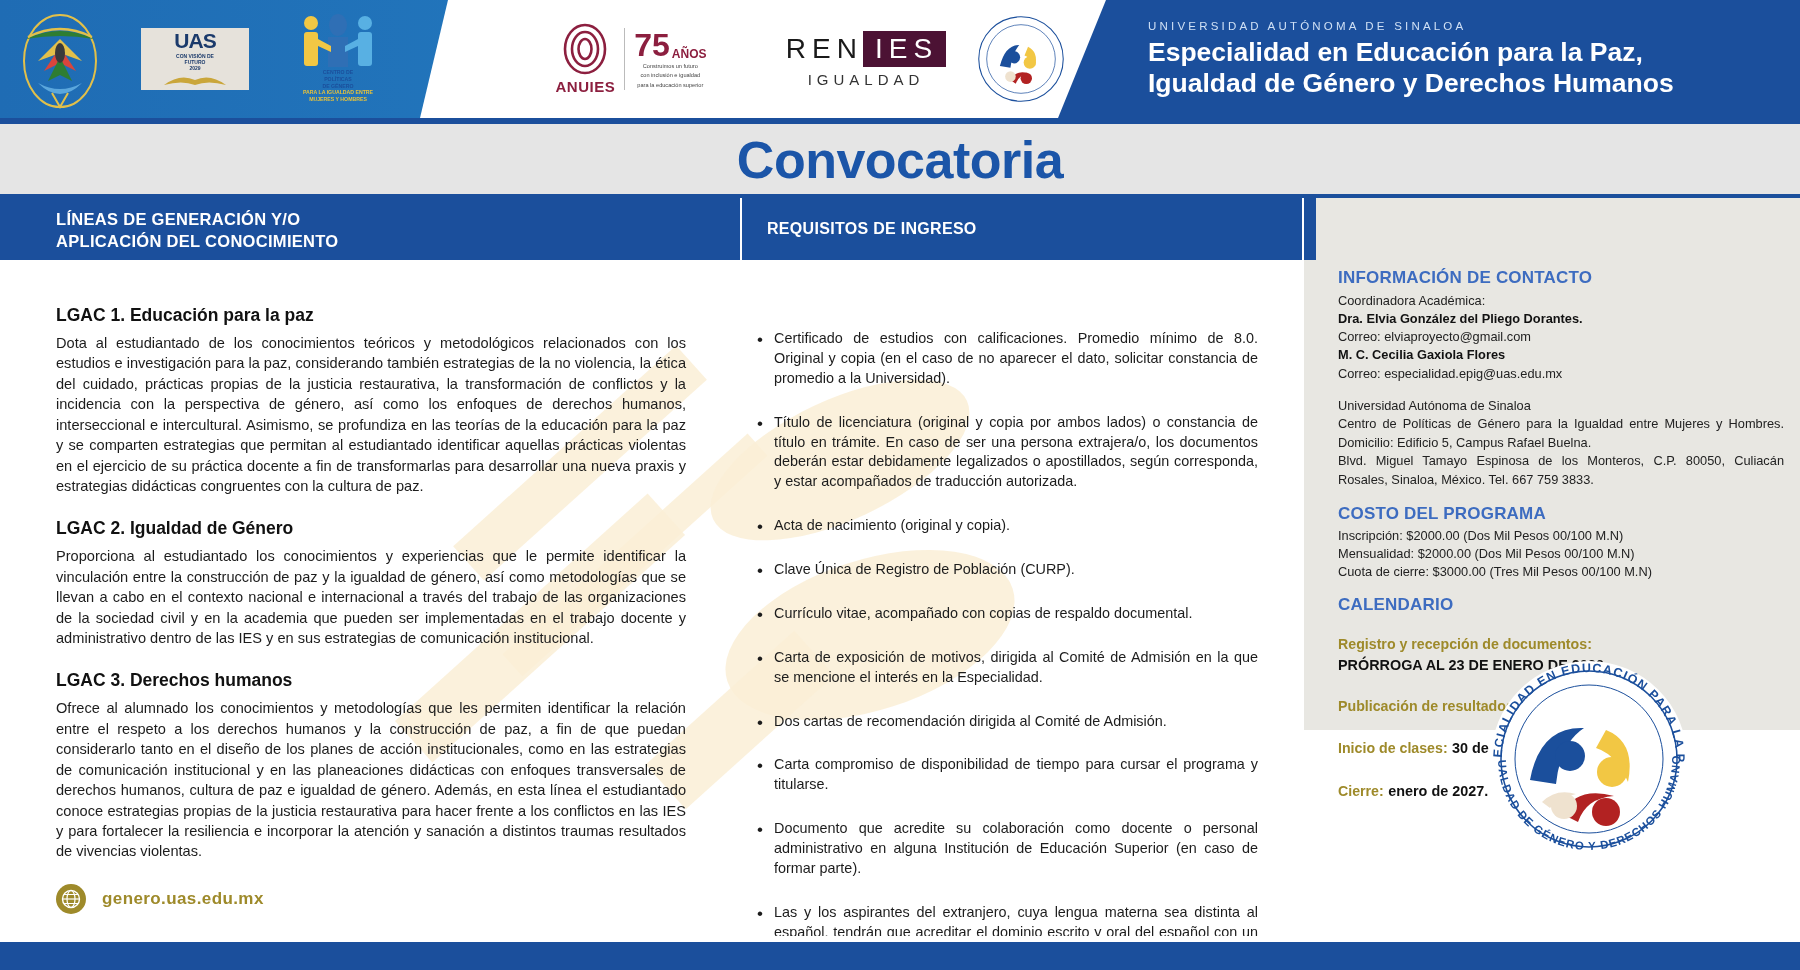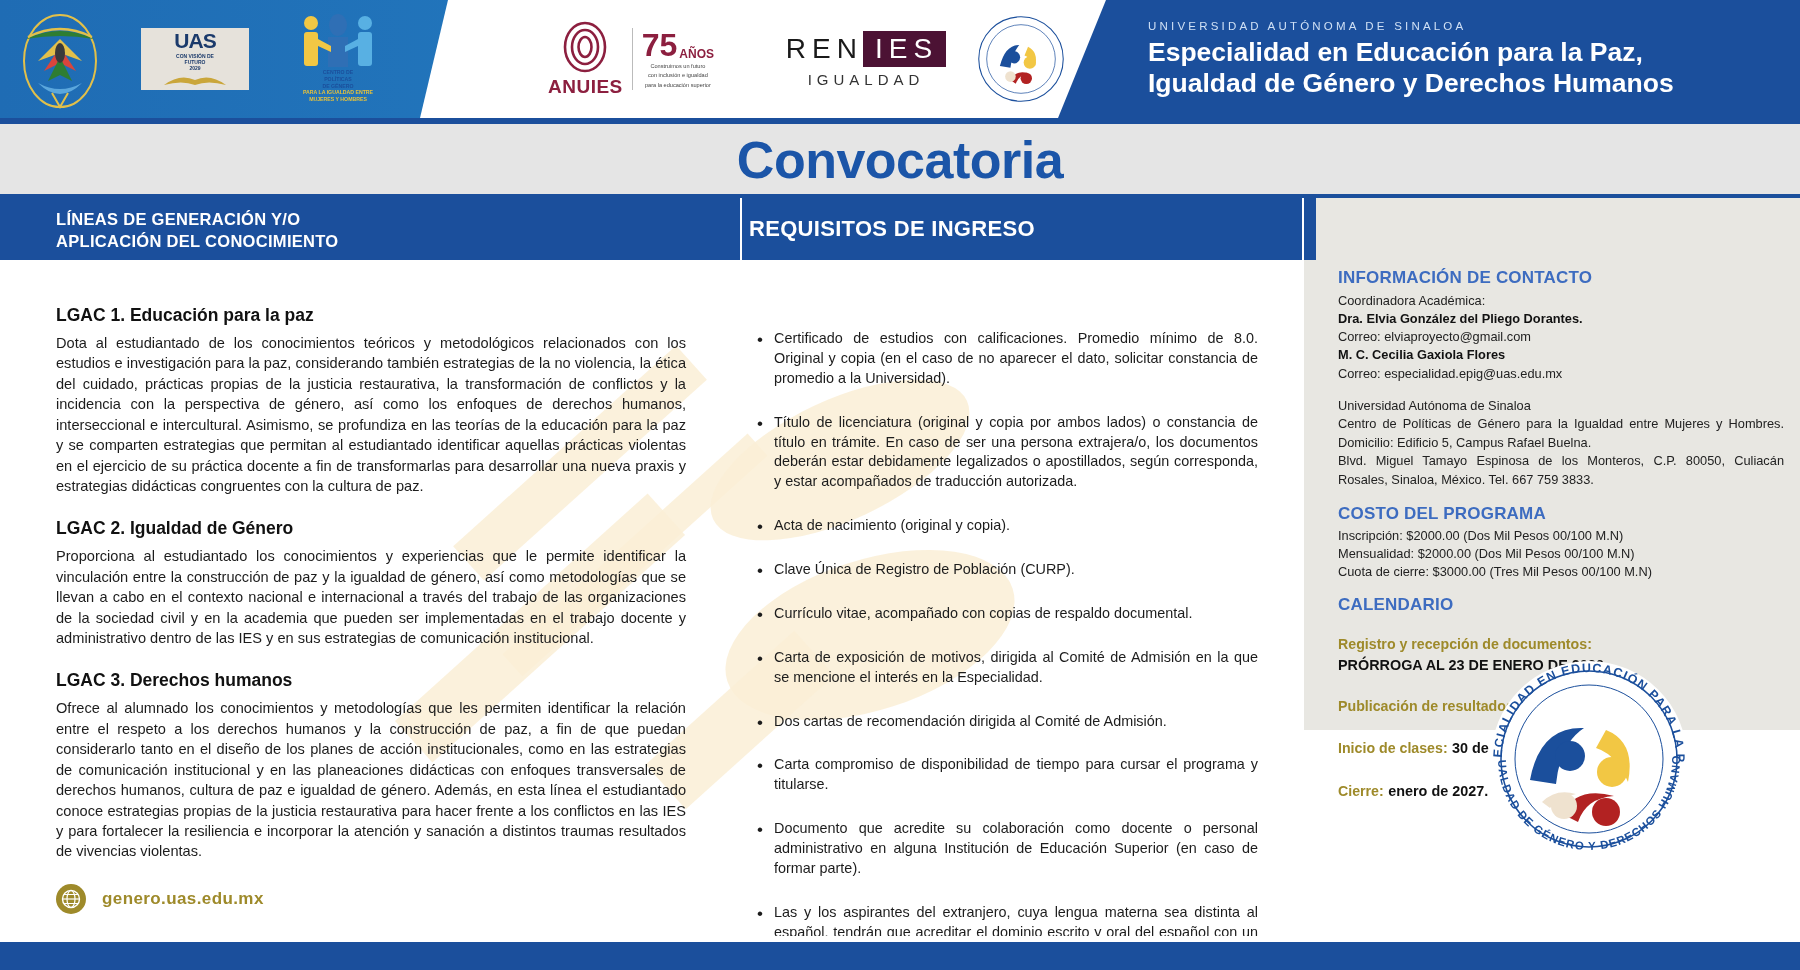--- a/index.html
+++ b/index.html
@@ -34,21 +34,21 @@
     flex-direction:column; align-items:center; justify-content:center;
   }
   .uas-card .uas-big { font-weight:bold; font-size:21px; color:#1b3a6b; letter-spacing:-1px; }
   .uas-card .uas-sm { font-size:5px; color:#1b3a6b; font-weight:bold; line-height:1.25; text-align:center;}
 
   .cpg-logo { width:82px; height:92px; position:relative; }
   .cpg-txt { font-size:5.2px; color:#1b4f9c; text-align:center; font-weight:bold; line-height:1.3; }
 
   .anuies { display:flex; align-items:center; gap:9px; }
   .anuies-left { display:flex; flex-direction:column; align-items:center; }
-  .anuies-word { font-size:19px; font-weight:bold; color:#8c1f3f; letter-spacing:.5px; margin-top:3px;}
+  .anuies-word { font-size:15px; font-weight:bold; color:#8c1f3f; letter-spacing:.5px; margin-top:3px;}
   .anuies-divider { width:1px; height:62px; background:#bbb; }
   .anuies-right { display:flex; flex-direction:column; align-items:center; }
   .anuies-75 { font-size:32px; font-weight:bold; color:#8c1f3f; line-height:1; }
   .anuies-anos { font-size:12px; font-weight:bold; color:#8c1f3f; }
   .anuies-tag { font-size:5.6px; color:#444; text-align:center; line-height:1.35; margin-top:2px; }
 
   .renies { display:flex; flex-direction:column; align-items:center; }
   .renies-top { display:flex; align-items:center; }
   .renies-ren { font-size:28px; letter-spacing:6px; color:#1a1a1a; font-weight:400; }
   .renies-ies { font-size:28px; letter-spacing:6px; color:#ffffff; background:#4c1234; padding:2px 8px 2px 12px; font-weight:400; }
@@ -72,22 +72,22 @@
   
   .bar-left {
     position:absolute; left:0; top:198px; width:740px; height:62px;
     background:#1b4f9c; color:#fff;
     font-size:16.5px; font-weight:bold; line-height:1.35;
     padding:10px 0 0 56px; letter-spacing:.3px;
   }
   .bar-mid {
     position:absolute; left:742px; top:198px; width:560px; height:62px;
     background:#1b4f9c; color:#fff;
-    font-size:22px; font-weight:bold; line-height:62px;
-    padding-left:7px; letter-spacing:.3px;
+    font-size:16px; font-weight:bold; line-height:62px;
+    padding-left:25px; letter-spacing:.3px;
   }
   .bar-right-accent { position:absolute; left:1304px; top:198px; width:12px; height:62px; background:#1b4f9c; }
   .bar-right-fill { position:absolute; left:1316px; top:198px; width:484px; height:62px; background:#e8e7e2; }
 
   
   .sidebar-bg { position:absolute; left:1304px; top:260px; width:496px; height:470px; background:#e8e7e2; }
 
   
   .ribbon { position:absolute; background:#faefd6; opacity:.85; pointer-events:none; }
   .r1 { left:430px; top:440px; width:300px; height:46px; transform:rotate(-42deg); }

